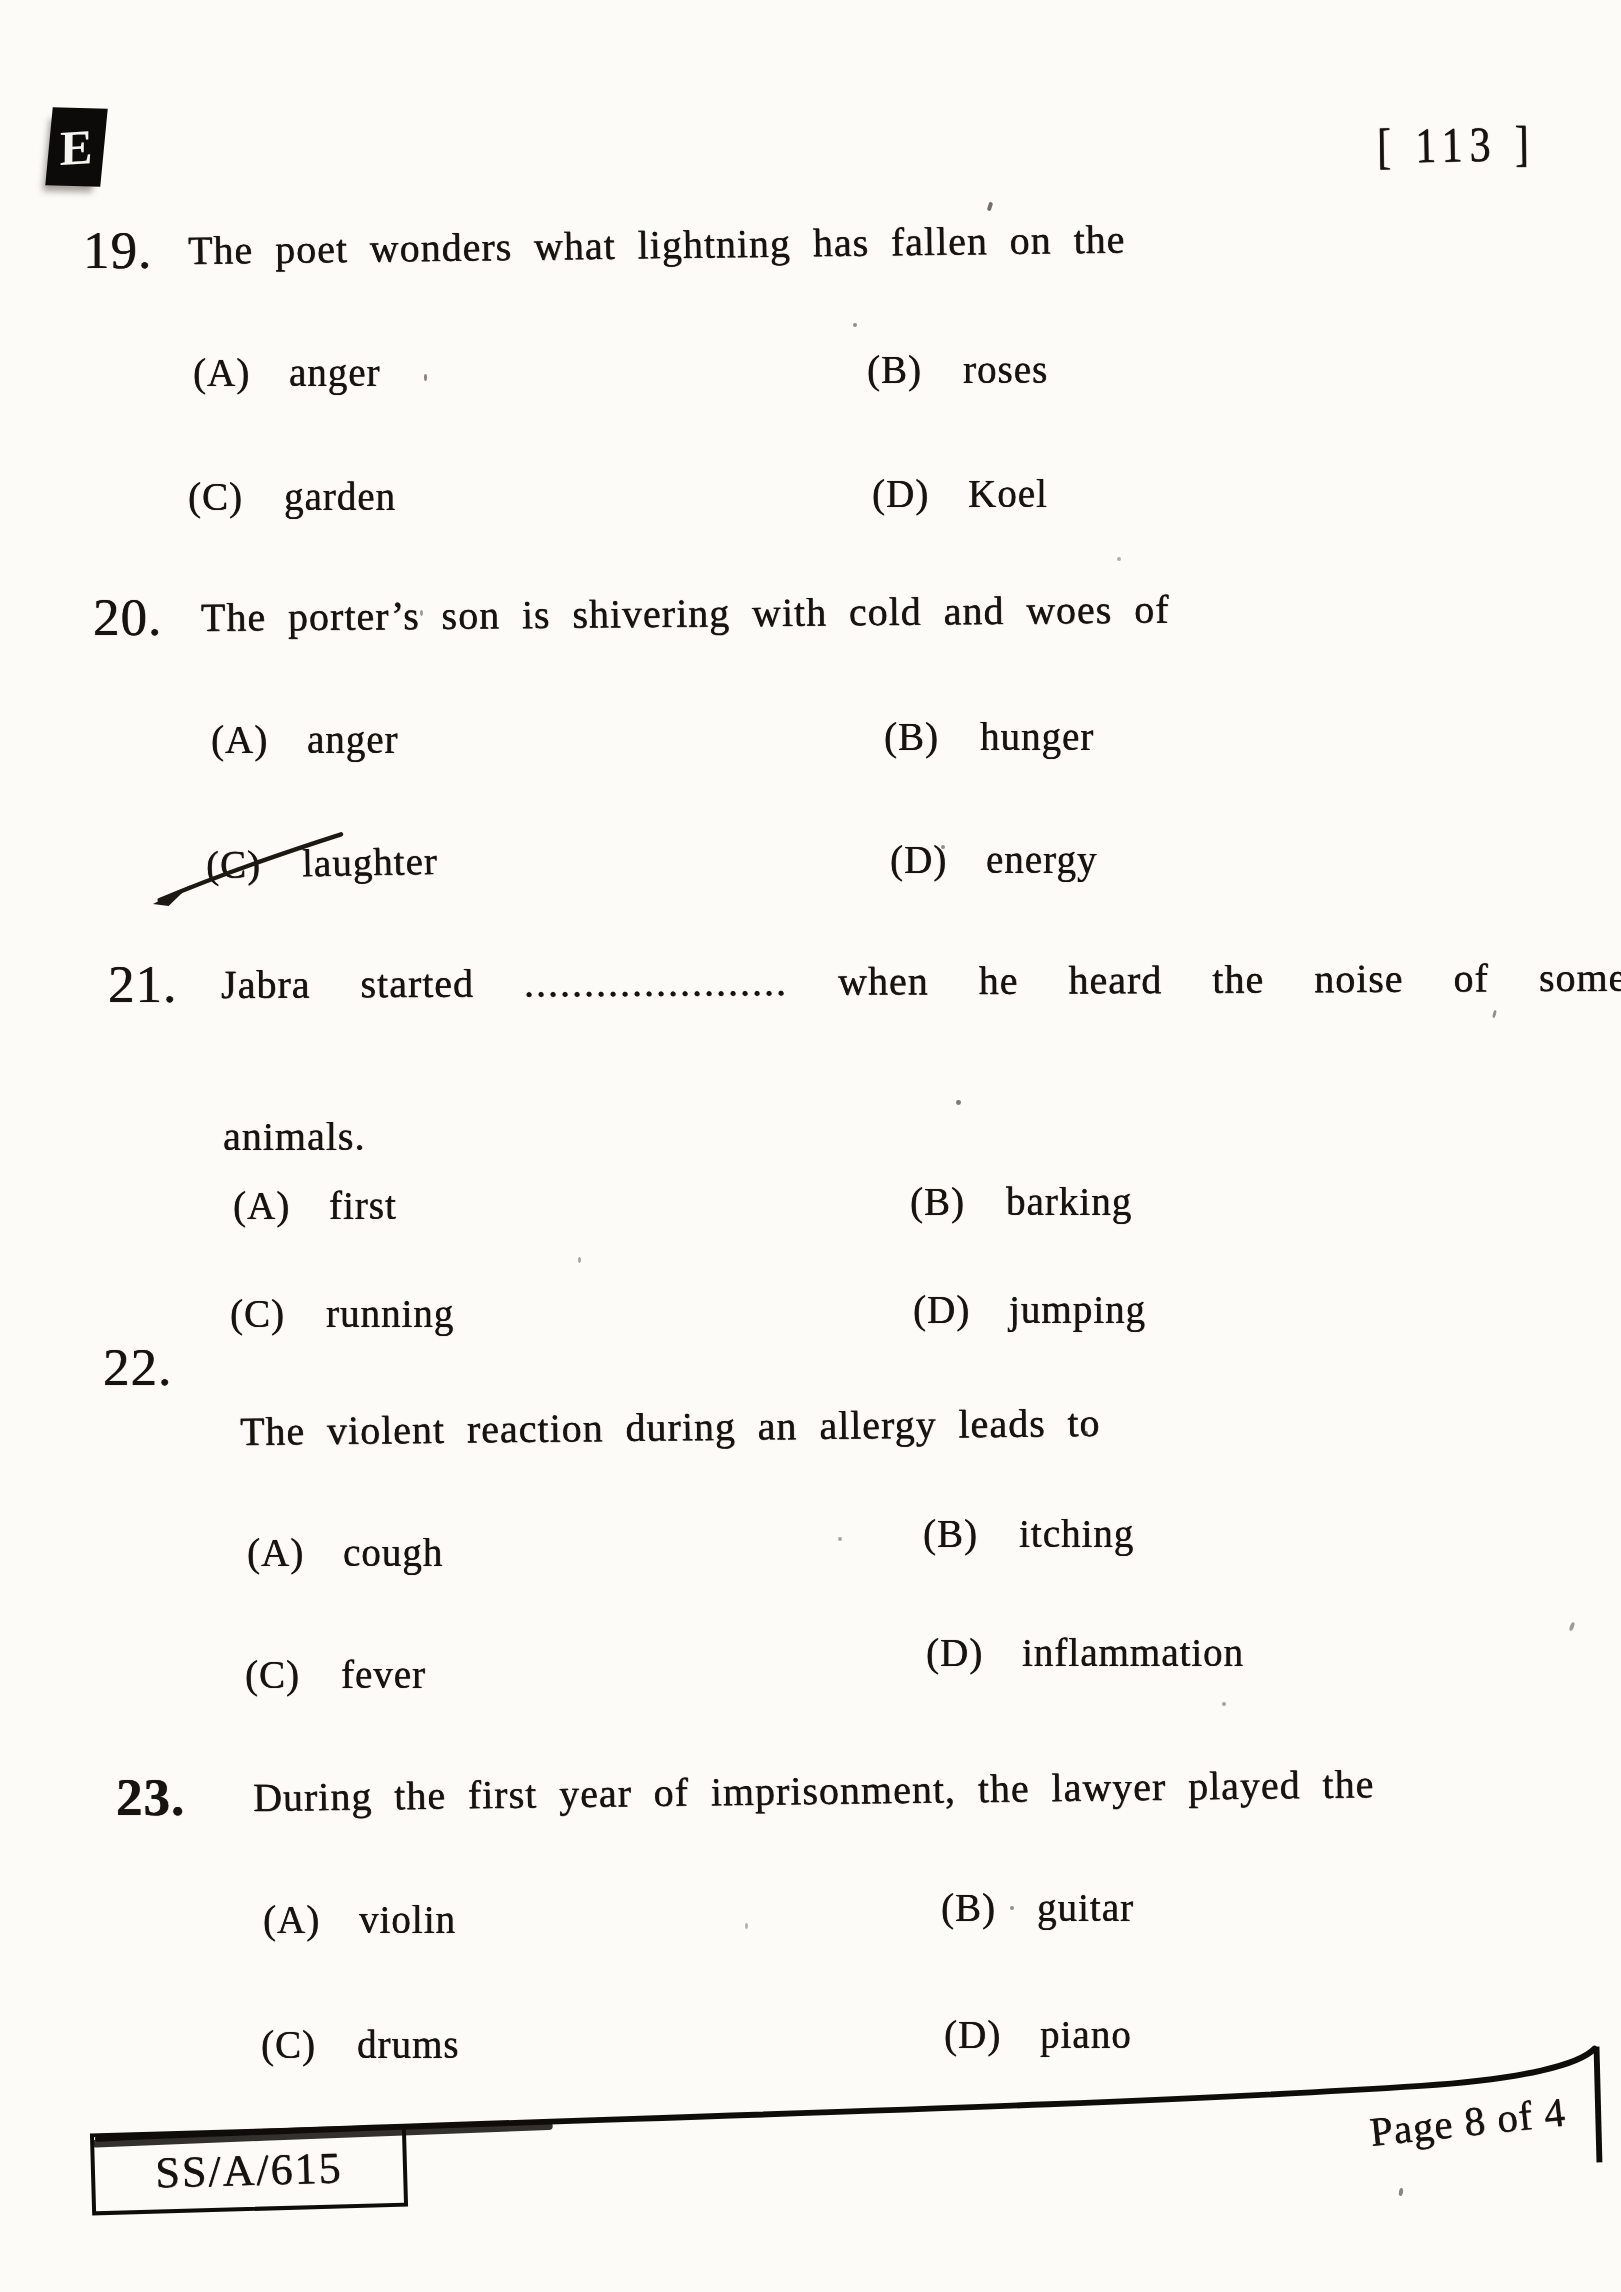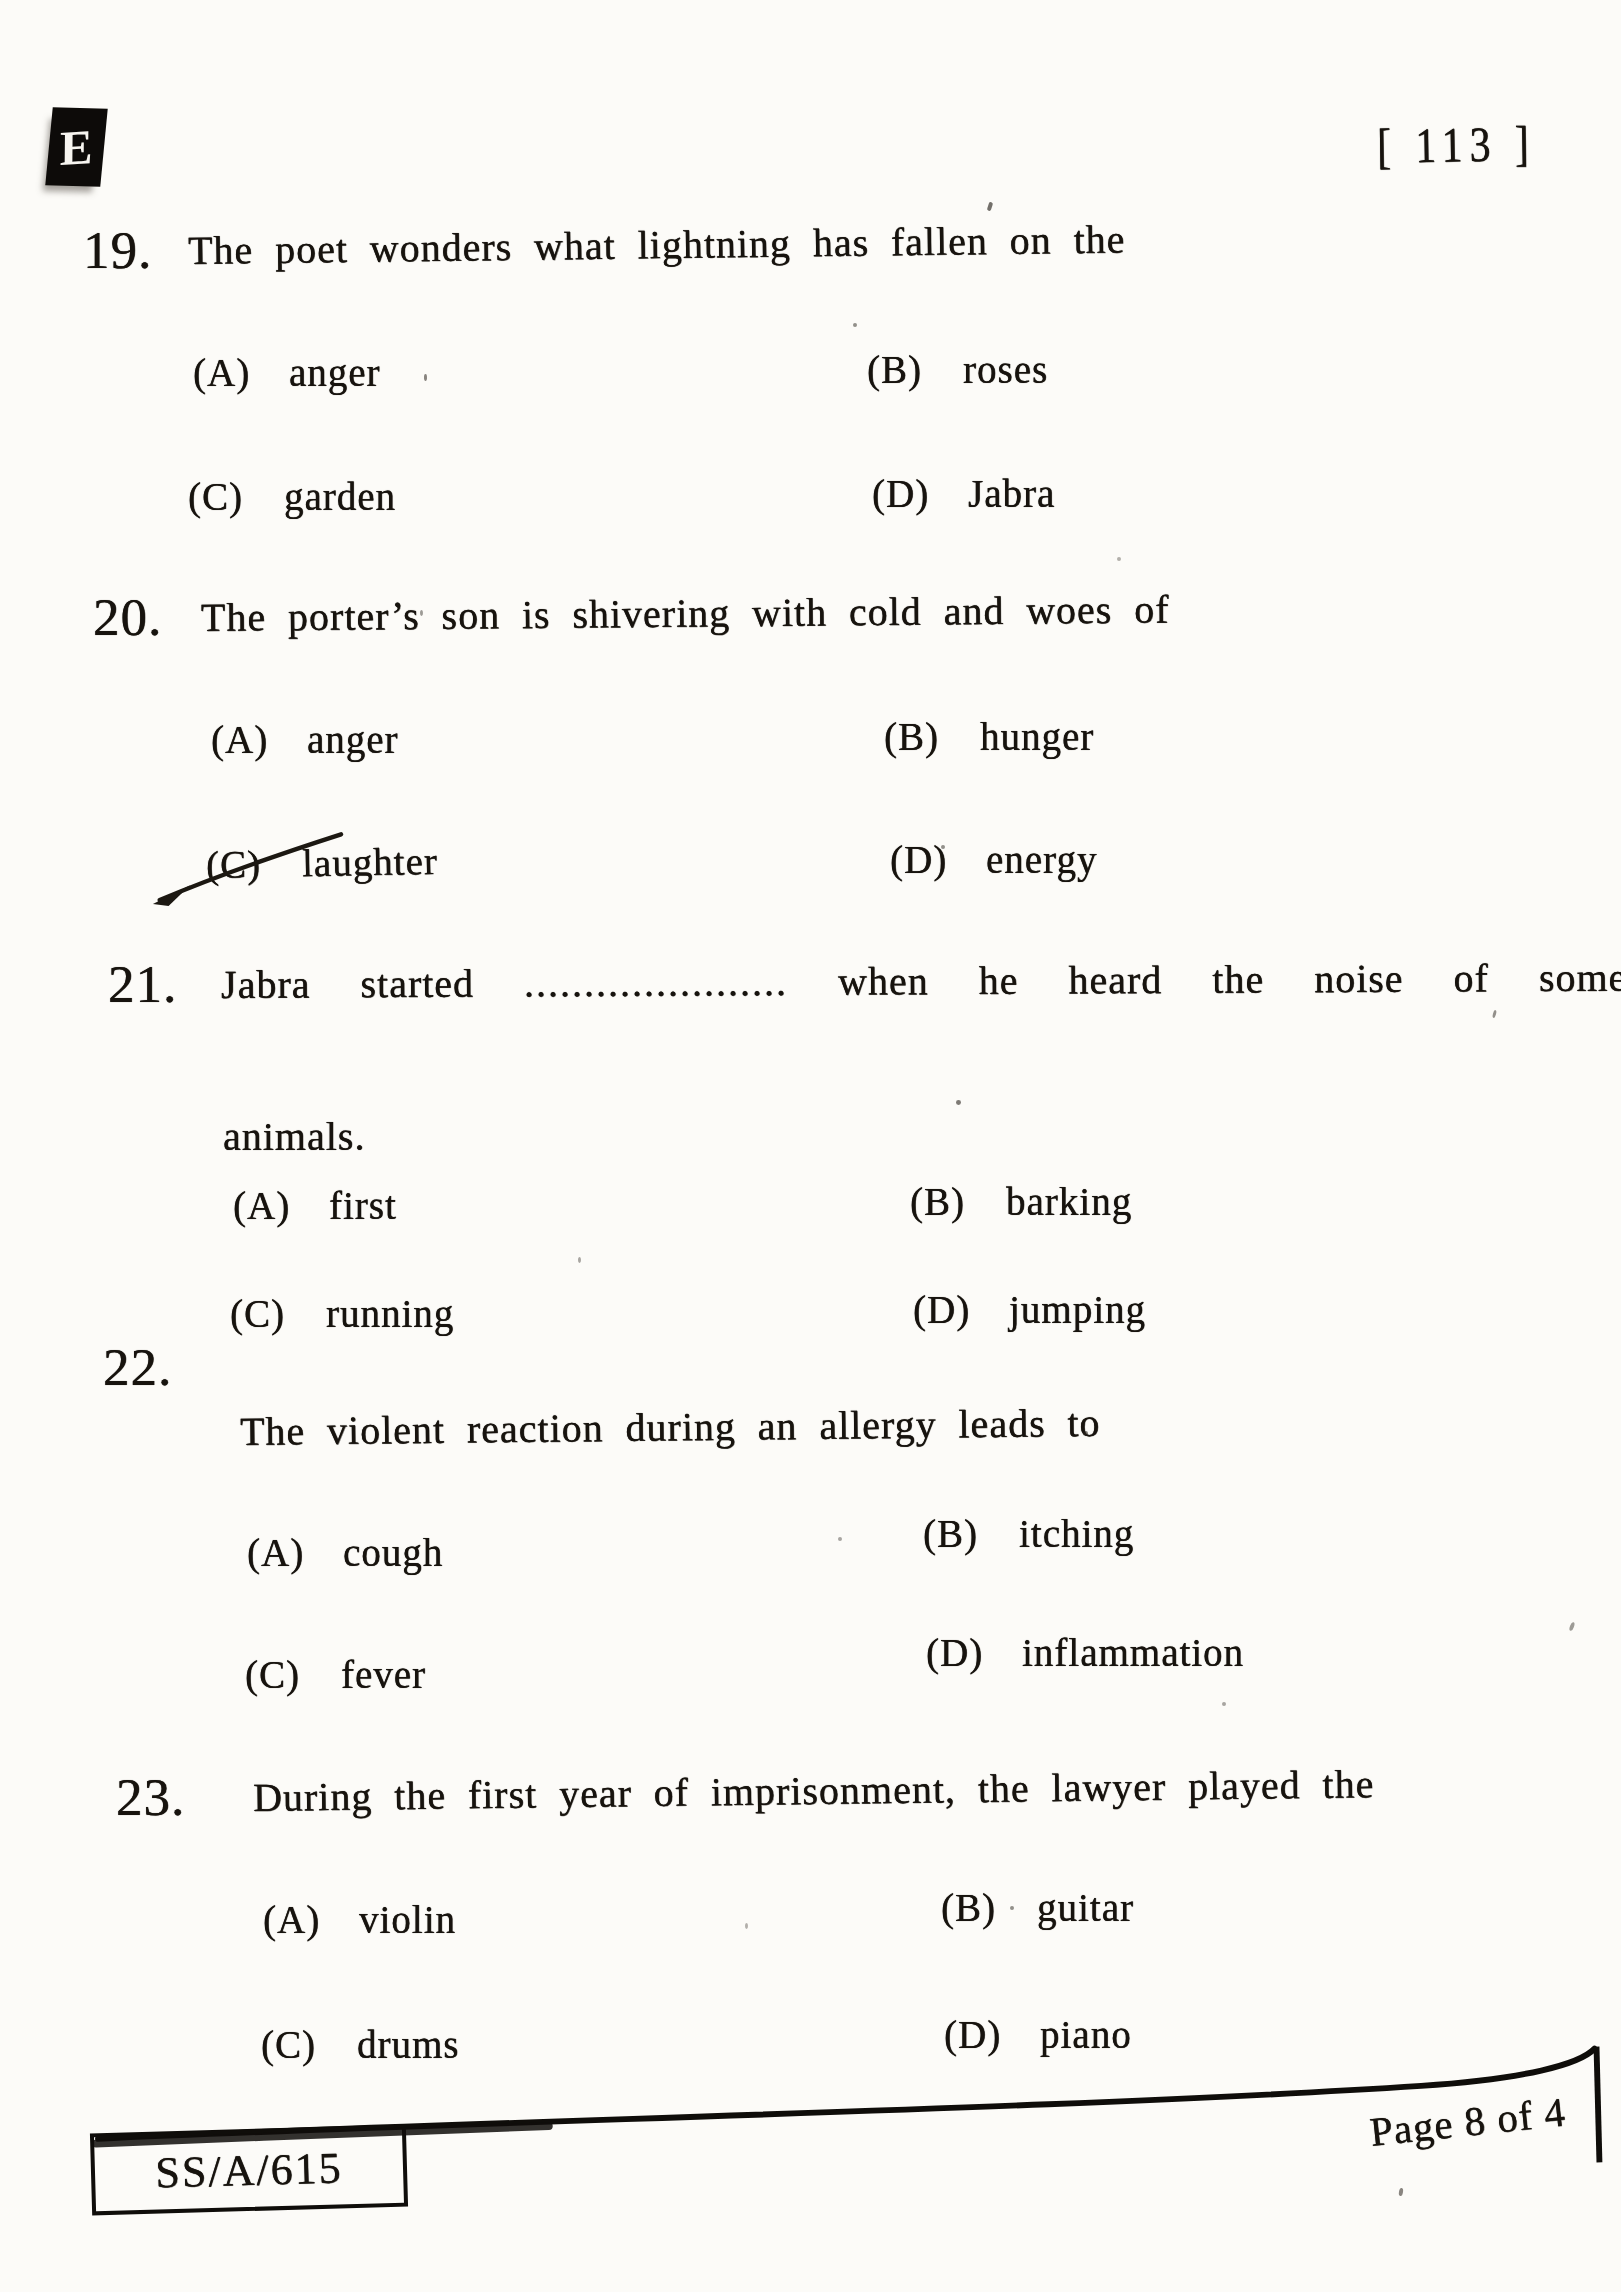--- a/index.html
+++ b/index.html
@@ -77,21 +77,21 @@
   <div class="opt txt-ink" style="left:867px;top:342px;">
     <span class="lbl">(B)</span>
     <span class="optxt">roses</span>
   </div>
   <div class="opt txt-ink" style="left:188px;top:469px;">
     <span class="lbl">(C)</span>
     <span class="optxt">garden</span>
   </div>
   <div class="opt txt-ink" style="left:872px;top:466px;">
     <span class="lbl">(D)</span>
-    <span class="optxt">Jabra</span>
+    <span class="optxt">Koel</span>
   </div>
 
   <div class="q-num txt-ink" style="left:93px;top:590px;">20.</div>
   <div class="q-stem txt-ink" style="left:201px;top:590px;transform:rotate(-0.5deg);transform-origin:left center;">The porter’s son is shivering with cold and woes of</div>
   <div class="opt txt-ink" style="left:211px;top:712px;">
     <span class="lbl">(A)</span>
     <span class="optxt">anger</span>
   </div>
   <div class="opt txt-ink" style="left:884px;top:709px;">
     <span class="lbl">(B)</span>
@@ -142,21 +142,21 @@
   </div>
   <div class="opt txt-ink" style="left:245px;top:1647px;">
     <span class="lbl">(C)</span>
     <span class="optxt">fever</span>
   </div>
   <div class="opt txt-ink" style="left:926px;top:1625px;">
     <span class="lbl">(D)</span>
     <span class="optxt">inflammation</span>
   </div>
 
-  <div class="q-num txt-ink" style="left:116px;top:1770px;">23.</div>
+  <div class="q-num txt-ink" style="left:116px;top:1770px;font-weight:bold;">23.</div>
   <div class="q-stem txt-ink" style="left:253px;top:1770px;transform:rotate(-0.7deg);transform-origin:left center;">During the first year of imprisonment, the lawyer played the</div>
   <div class="opt txt-ink" style="left:263px;top:1892px;">
     <span class="lbl">(A)</span>
     <span class="optxt">violin</span>
   </div>
   <div class="opt txt-ink" style="left:941px;top:1880px;">
     <span class="lbl">(B)</span>
     <span class="optxt">guitar</span>
   </div>
   <div class="opt txt-ink" style="left:261px;top:2017px;">

